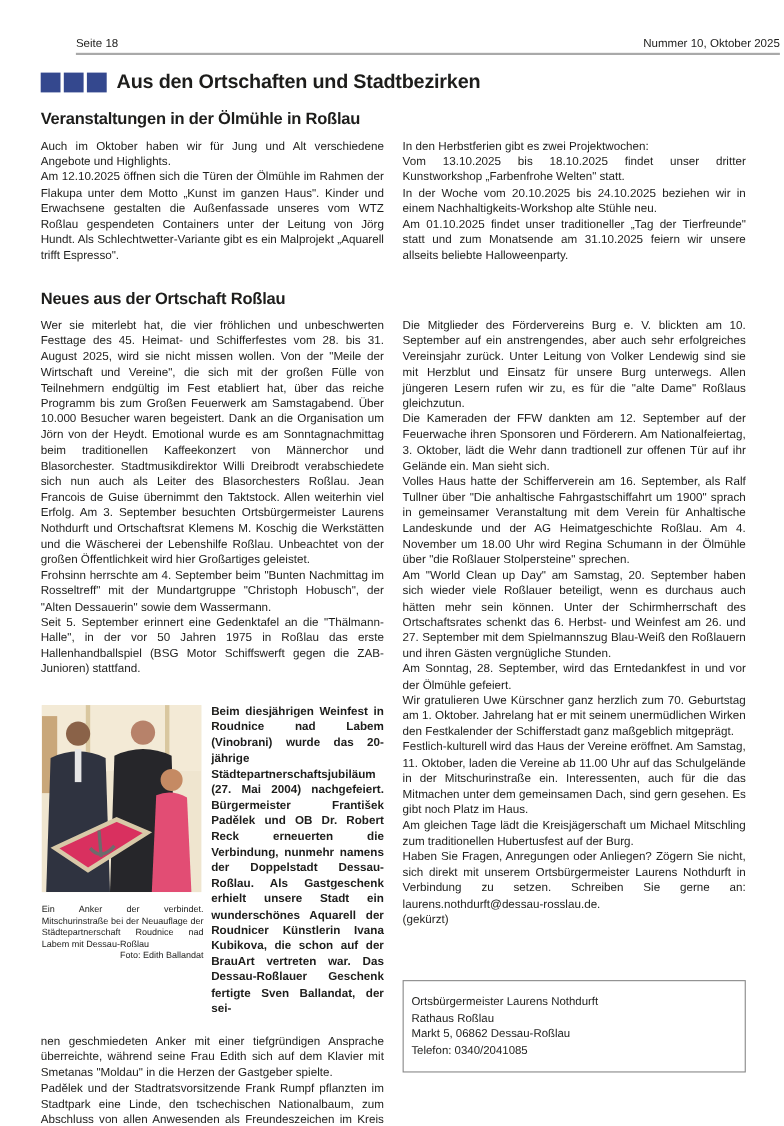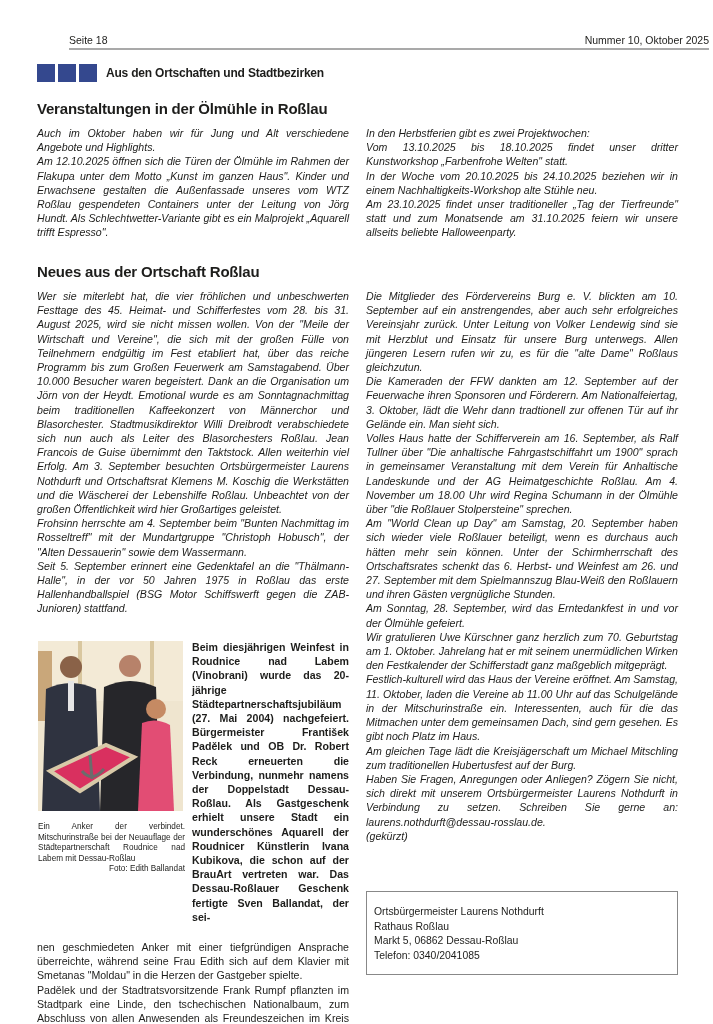--- a/index.html
+++ b/index.html
@@ -7,26 +7,26 @@
   body { font-family: "Liberation Sans", sans-serif; color: #1d1d1b; position: relative; }
 
   .page-header { position: absolute; left: 37px; top: 32px; width: 640px; height: 18px;
     border-bottom: 2px solid #a9a9a9; font-size: 10.5px; margin-left: 32px; }
   .page-header .left { position: absolute; left: 0; top: 2px; }
   .page-header .right { position: absolute; right: 0; top: 2px; }
 
   .section-title { position: absolute; left: 37px; top: 64px; display: flex; align-items: center; }
   .squares { display: flex; gap: 3px; margin-right: 9px; }
   .sq { width: 18px; height: 18px; background: #34488e; }
-  .section-title h1 { font-size: 12px; font-weight: bold; color: #1d1d1b; letter-spacing: -0.2px; }
+  .section-title h1 { font-size: 18px; font-weight: bold; color: #1d1d1b; letter-spacing: -0.2px; }
 
   h2 { position: absolute; font-size: 15px; font-weight: bold; color: #1d1d1b; letter-spacing: -0.2px; }
 
   .col { position: absolute; font-size: 10.6px; line-height: 14.2px; text-align: justify; hyphens: auto; }
-  .col p { margin: 0; font-style: italic; }
+  .col p { margin: 0; }
 
   .photo { position: absolute; left: 38px; top: 641px; width: 145px; height: 170px; overflow: hidden; background: #e8dcc4; }
   .caption { position: absolute; left: 38px; top: 822px; width: 147px; font-size: 8.2px; line-height: 10.6px; text-align: justify; }
   .caption .credit { display: block; text-align: right; }
 
   .wrap-col { position: absolute; left: 192px; top: 640px; width: 157px; font-size: 10.6px; line-height: 14.2px; text-align: justify; font-weight: bold; }
   .under-col { position: absolute; left: 37px; top: 940px; width: 312px; font-size: 10.6px; line-height: 14.2px; text-align: justify; }
 
   .contact-box { position: absolute; left: 366px; top: 891px; width: 312px; height: 84px; border: 1.5px solid #888; padding: 13px 7px; font-size: 10.4px; line-height: 14.6px; }
 </style>
@@ -51,21 +51,21 @@
 
 <div class="col" style="left:37px; top:126px; width:312px;">
   <p>Auch im Oktober haben wir für Jung und Alt verschiedene Angebote und Highlights.</p>
   <p>Am 12.10.2025 öffnen sich die Türen der Ölmühle im Rahmen der Flakupa unter dem Motto „Kunst im ganzen Haus". Kinder und Erwachsene gestalten die Außenfassade unseres vom WTZ Roßlau gespendeten Containers unter der Leitung von Jörg Hundt. Als Schlechtwetter-Variante gibt es ein Malprojekt „Aquarell trifft Espresso".</p>
 </div>
 
 <div class="col" style="left:366px; top:126px; width:312px;">
   <p>In den Herbstferien gibt es zwei Projektwochen:</p>
   <p>Vom 13.10.2025 bis 18.10.2025 findet unser dritter Kunstworkshop „Farbenfrohe Welten" statt.</p>
   <p>In der Woche vom 20.10.2025 bis 24.10.2025 beziehen wir in einem Nachhaltigkeits-Workshop alte Stühle neu.</p>
-  <p>Am 23.10.2025 findet unser traditioneller „Tag der Tierfreunde" statt und zum Monatsende am 31.10.2025 feiern wir unsere allseits beliebte Halloweenparty.</p>
+  <p>Am 01.10.2025 findet unser traditioneller „Tag der Tierfreunde" statt und zum Monatsende am 31.10.2025 feiern wir unsere allseits beliebte Halloweenparty.</p>
 </div>
 
 <h2 style="left:37px; top:263px;">Neues aus der Ortschaft Roßlau</h2>
 
 <div class="col" style="left:37px; top:289px; width:312px;">
   <p>Wer sie miterlebt hat, die vier fröhlichen und unbeschwerten Festtage des 45. Heimat- und Schifferfestes vom 28. bis 31. August 2025, wird sie nicht missen wollen. Von der "Meile der Wirtschaft und Vereine", die sich mit der großen Fülle von Teilnehmern endgültig im Fest etabliert hat, über das reiche Programm bis zum Großen Feuerwerk am Samstagabend. Über 10.000 Besucher waren begeistert. Dank an die Organisation um Jörn von der Heydt. Emotional wurde es am Sonntagnachmittag beim traditionellen Kaffeekonzert von Männerchor und Blasorchester. Stadtmusikdirektor Willi Dreibrodt verabschiedete sich nun auch als Leiter des Blasorchesters Roßlau. Jean Francois de Guise übernimmt den Taktstock. Allen weiterhin viel Erfolg. Am 3. September besuchten Ortsbürgermeister Laurens Nothdurft und Ortschaftsrat Klemens M. Koschig die Werkstätten und die Wäscherei der Lebenshilfe Roßlau. Unbeachtet von der großen Öffentlichkeit wird hier Großartiges geleistet.</p>
   <p>Frohsinn herrschte am 4. September beim "Bunten Nachmittag im Rosseltreff" mit der Mundartgruppe "Christoph Hobusch", der "Alten Dessauerin" sowie dem Wassermann.</p>
   <p>Seit 5. September erinnert eine Gedenktafel an die "Thälmann-Halle", in der vor 50 Jahren 1975 in Roßlau das erste Hallenhandballspiel (BSG Motor Schiffswerft gegen die ZAB-Junioren) stattfand.</p>
 </div>
 

